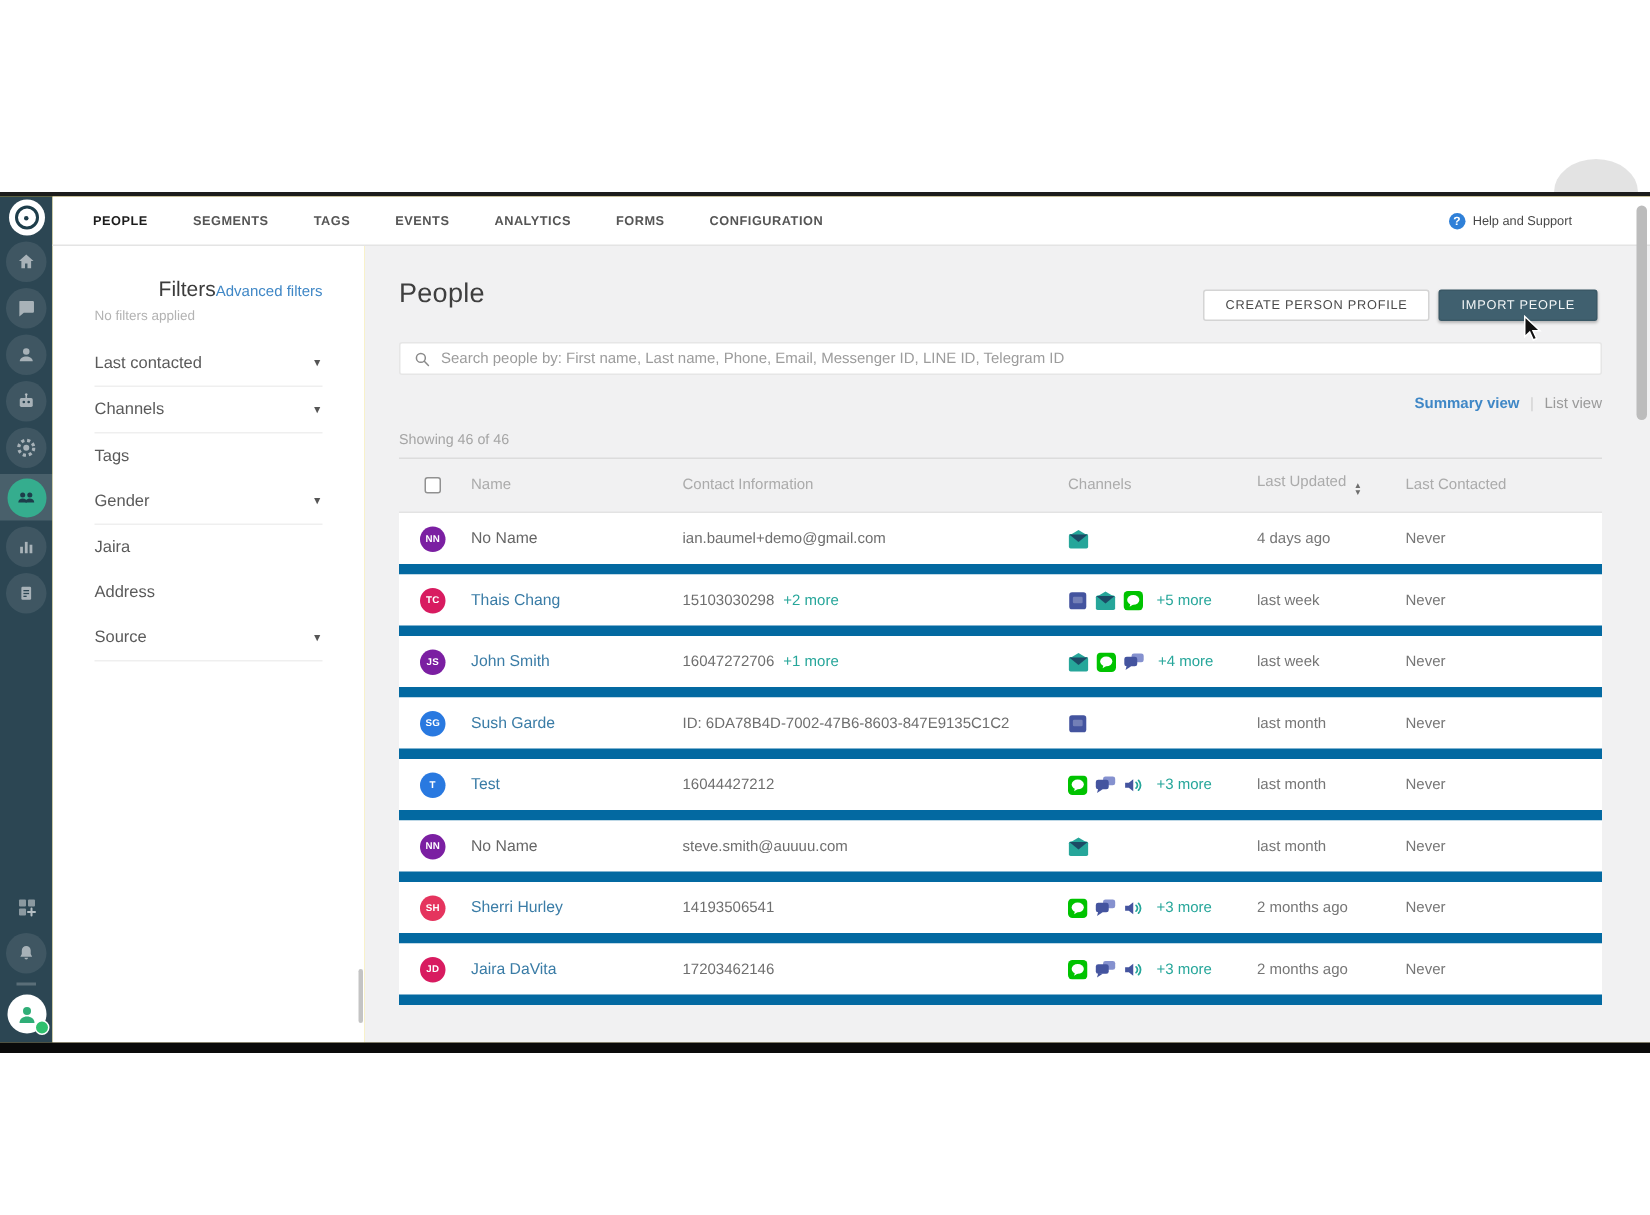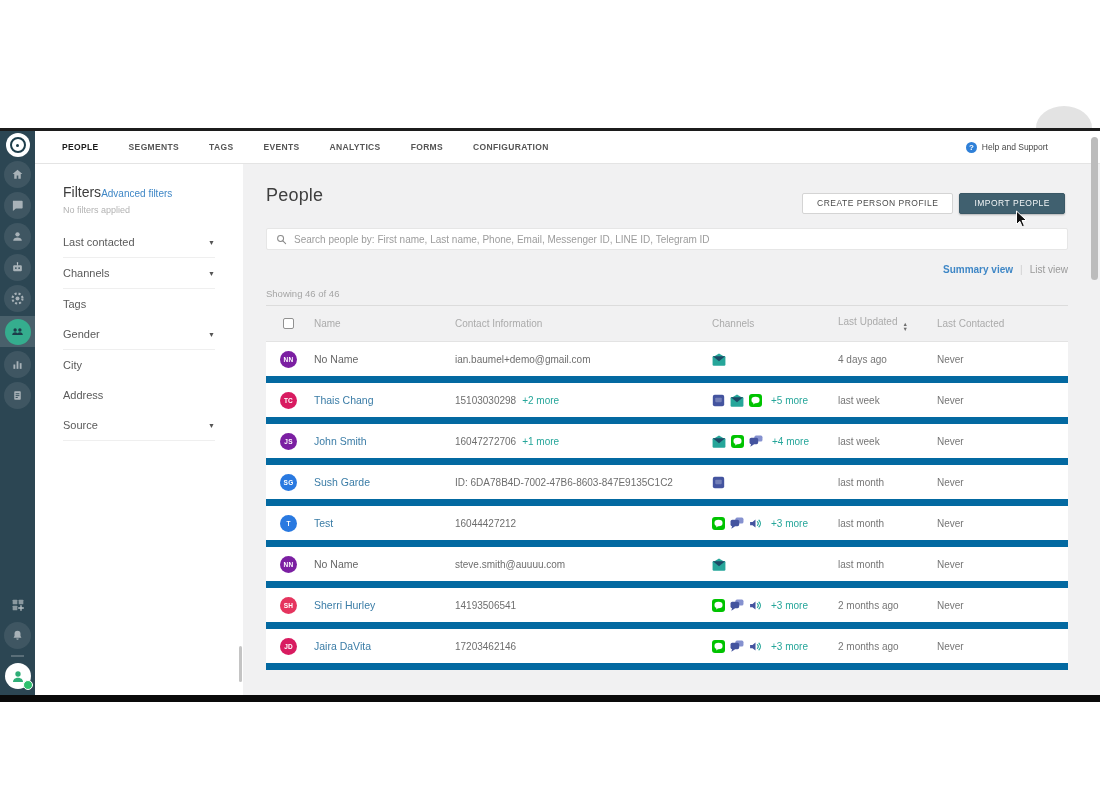--- a/index.html
+++ b/index.html
@@ -42,21 +42,21 @@
   .nav-items{display:flex;gap:30px}
   .nav-item{font-size:8.5px;font-weight:700;color:#555;letter-spacing:.35px;cursor:pointer;white-space:nowrap}
   .nav-item.active{color:#1c1c1c}
   .help{position:absolute;right:52px;top:0;height:100%;display:flex;align-items:center;gap:5px;font-size:8.5px;color:#474747;cursor:pointer}
   .help-ic{width:11px;height:11px;border-radius:50%;background:#2f80d8;color:#fff;font-size:8px;font-weight:700;display:flex;align-items:center;justify-content:center}
 
   .content{flex:1;display:flex;min-height:0}
 
   
   .filters{width:208px;background:#fff;padding:20px 28px 0;box-sizing:border-box;position:relative;flex:none}
-  .filters-head{display:flex;align-items:baseline;justify-content:flex-start}
+  .filters-head{display:flex;align-items:baseline;justify-content:flex-end}
   .f-title{font-size:14px;color:#3c3c3c}
   .f-adv{font-size:10px;color:#3f87c6;cursor:pointer}
   .f-status{font-size:9px;color:#b3b3b3;margin-top:5px}
   #filter-list{margin-top:12px}
   .f-item{display:flex;align-items:center;justify-content:space-between;padding:9px 0;font-size:11px;color:#5a5a5a;cursor:pointer}
   .f-item.bordered{border-bottom:1px solid #efefef}
   .f-item .car{font-size:7px;color:#555}
   .panel-notch{position:absolute;right:1px;top:482px;width:3px;height:36px;background:rgba(60,60,60,.3);border-radius:2px;cursor:pointer}
 
   
@@ -233,21 +233,21 @@
                 <span class="car">▼</span>
               </div>
               <div class="f-item">
                 <span>Tags</span>
               </div>
               <div class="f-item bordered">
                 <span>Gender</span>
                 <span class="car">▼</span>
               </div>
               <div class="f-item">
-                <span>City</span>
+                <span>Jaira</span>
               </div>
               <div class="f-item">
                 <span>Address</span>
               </div>
               <div class="f-item bordered">
                 <span>Source</span>
                 <span class="car">▼</span>
               </div>
             </div>
           <div class="panel-notch"></div>

